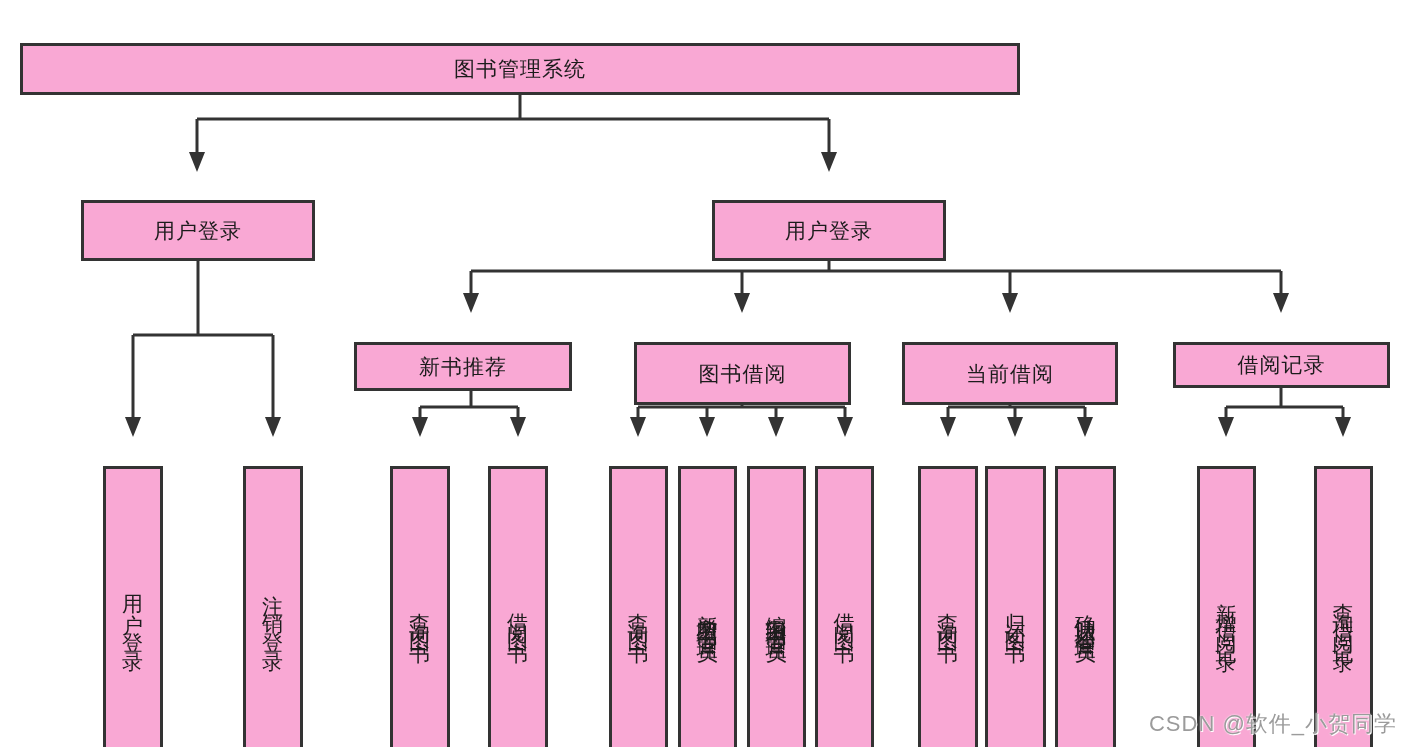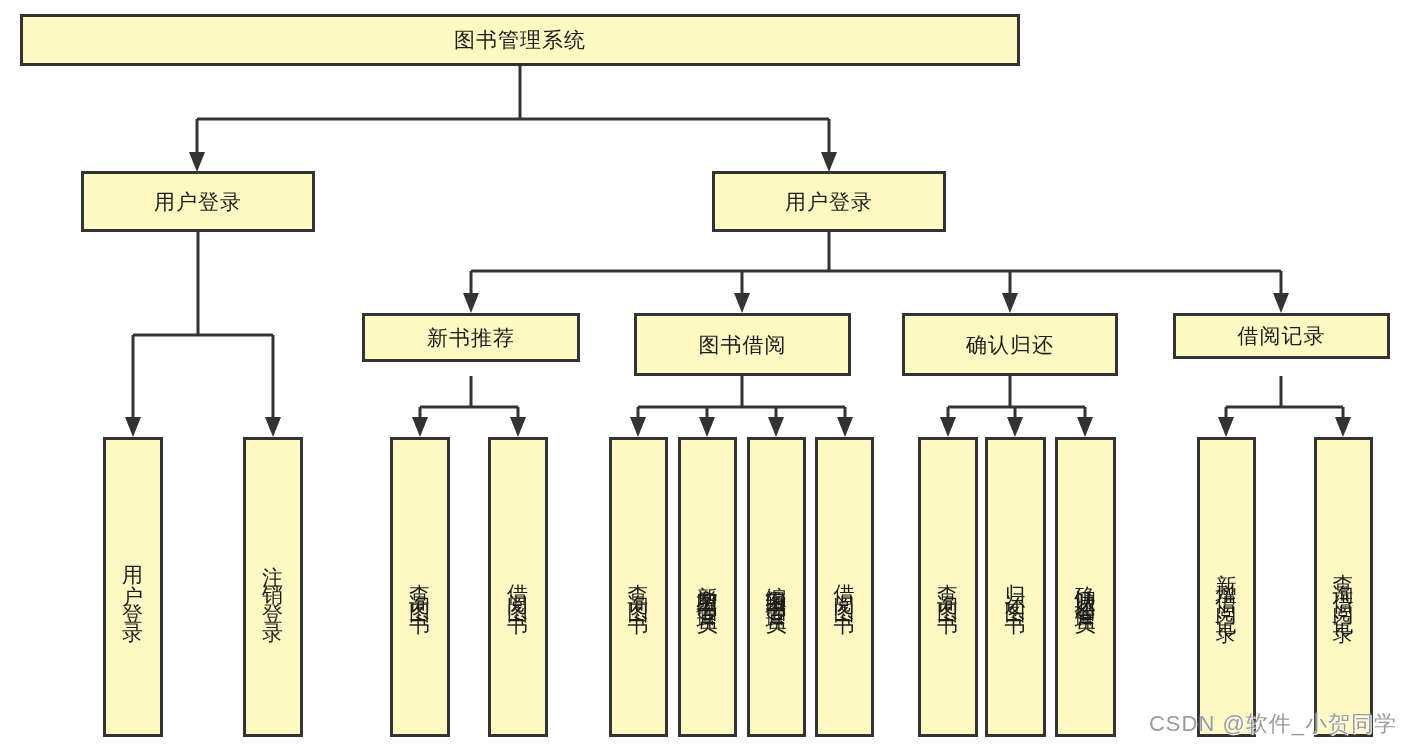--- a/index.html
+++ b/index.html
@@ -5,23 +5,23 @@
   html,body{margin:0;padding:0;background:#fff;}
   .stage{
     position:relative;width:1405px;height:747px;background:#ffffff;
     font-family:"Liberation Sans","DejaVu Sans",sans-serif;
     overflow:hidden;color:#1c1c1c;
   }
   .connectors{position:absolute;left:0;top:0;width:1405px;height:747px;}
   .connectors path{stroke:#333333;stroke-width:3;fill:none;}
   .connectors polygon{fill:#333333;stroke:none;}
   .node{
-    position:absolute;box-sizing:border-box;background:#fef9c3;
+    position:absolute;box-sizing:border-box;background:#f9a8d4;
     border:3px solid #333333;display:flex;align-items:center;justify-content:center;
-    font-size:21px;letter-spacing:1px;z-index:2;
+    font-size:21px;letter-spacing:1px;z-index:2;margin-top:29px;
   }
   .vtext{
     writing-mode:vertical-rl;text-orientation:mixed;
     line-height:1;display:block;
   }
   .sp-wide{letter-spacing:19px;}
   .sp-mid{letter-spacing:10px;}
   .sp-tight{letter-spacing:4px;}
   .watermark{
     position:absolute;right:8px;bottom:8px;z-index:3;
@@ -100,28 +100,28 @@
     <span>图书管理系统</span>
   </div>
 
   <div class="node" style="left:81px;top:171px;width:234px;height:61px;">
     <span>用户登录</span>
   </div>
   <div class="node" style="left:712px;top:171px;width:234px;height:61px;">
     <span>用户登录</span>
   </div>
 
-  <div class="node" style="left:362px;top:313px;width:218px;height:49px;font-family:Liberation Mono, monospace;">
+  <div class="node" style="left:354px;top:313px;width:218px;height:49px;font-family:Liberation Mono, monospace;">
     <span>新书推荐</span>
   </div>
   <div class="node" style="left:634px;top:313px;width:217px;height:63px;justify-content:center;">
     <span>图书借阅</span>
   </div>
   <div class="node" style="left:902px;top:313px;width:216px;height:63px;">
-    <span>确认归还</span>
+    <span>当前借阅</span>
   </div>
   <div class="node" style="left:1173px;top:313px;width:217px;height:46px;">
     <span>借阅记录</span>
   </div>
 
   <div class="node" style="left:103px;top:437px;width:60px;height:300px;">
     <span class="vtext sp-wide">用户登录</span>
   </div>
   <div class="node" style="left:243px;top:437px;width:60px;height:300px;">
     <span class="vtext sp-wide">注销登录</span>

